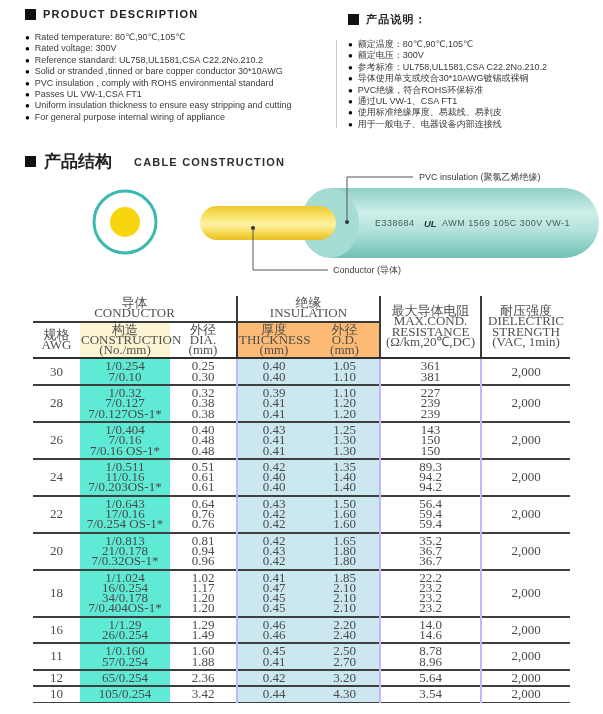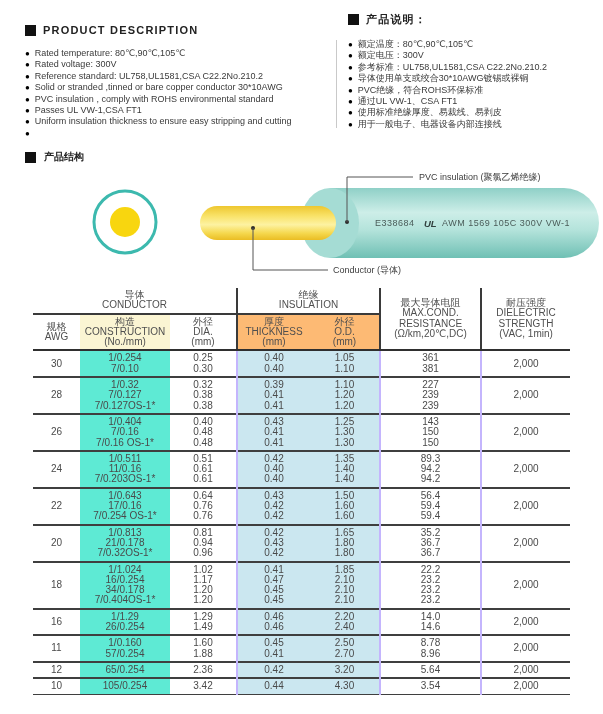--- a/index.html
+++ b/index.html
@@ -2,39 +2,39 @@
 <html><head>
 <meta charset="utf-8">
 <style>
   html,body{margin:0;padding:0;}
   body{
     width:603px;height:714px;position:relative;background:#ffffff;
     font-family:"Liberation Sans","DejaVu Sans",sans-serif;color:#333;
     overflow:hidden;
   }
   
-  .col-en{position:absolute;left:25px;top:24px;width:312px;}
+  .col-en{position:absolute;left:25px;top:8px;width:312px;}
   .col-cn{position:absolute;left:348px;top:12px;width:251px;overflow:hidden;}
   .vdivider{position:absolute;left:336px;top:40px;height:88px;width:1px;background:#c9c9c9;}
   .sec-title{display:flex;align-items:center;gap:7px;font-size:11px;font-weight:bold;
     letter-spacing:1.2px;color:#222;margin-bottom:12px;white-space:nowrap;}
   .sq{display:inline-block;width:11px;height:11px;background:#111;flex:0 0 auto;}
   ul.blist{list-style:none;margin:0;padding:0;}
   ul.blist li{display:flex;align-items:flex-start;gap:5px;font-size:9px;line-height:11.4px;
     color:#3a3a3a;white-space:nowrap;}
   ul.blist .blt{font-size:8px;line-height:11.4px;color:#000;flex:0 0 auto;}
   
   .sec2{position:absolute;left:25px;top:150px;display:flex;align-items:center;gap:8px;white-space:nowrap;}
-  .sec2 .t-cn{font-size:10px;font-weight:bold;color:#222;}
+  .sec2 .t-cn{font-size:17px;font-weight:bold;color:#222;}
   .sec2 .t-en{font-size:11px;font-weight:bold;letter-spacing:1.2px;color:#2e2e2e;margin-left:14px;}
   
   .diagram{position:absolute;left:0;top:158px;}
   
-  table.spec{position:absolute;left:33px;top:288px;width:537px;border-collapse:collapse;
-    table-layout:fixed;font-size:10px;color:#4a4a4a;}
+  table.spec{position:absolute;left:33px;top:296px;width:537px;border-collapse:collapse;
+    table-layout:fixed;font-size:13px;color:#4a4a4a;font-family:Liberation Serif, serif;}
   table.spec td{text-align:center;vertical-align:middle;padding:2px 1px;
     white-space:pre-line;line-height:10.3px;}
   thead td{color:#4f4f4f;}
   .gh{border-bottom:2px solid #3a3a3a;}
   .vr{border-right:2px solid #3a3a3a;}
   .hb{border-bottom:2.5px solid #2f2f2f;}
   tbody tr td{border-top:2px solid #3f3f3f;}
   tbody tr:first-child td{border-top:none;}
   table.spec{border-bottom:1.5px solid #3f3f3f;}
   .bg-y{background:#fbf5d3;}
@@ -75,20 +75,21 @@
       <li>
         <span class="blt">●</span>
         <span>Passes UL VW-1,CSA FT1</span>
       </li>
       <li>
         <span class="blt">●</span>
         <span>Uniform insulation thickness to ensure easy stripping and cutting</span>
       </li>
       <li>
         <span class="blt">●</span>
+        <span>For general purpose internal wiring of appliance</span>
       </li>
     </ul>
 </div>
 
 <div class="vdivider"></div>
 
 <div class="col-cn">
   <div class="sec-title">
     <span class="sq"></span>
     <span>产品说明：</span>
@@ -125,20 +126,21 @@
       <li>
         <span class="blt">●</span>
         <span>用于一般电子、电器设备内部连接线</span>
       </li>
     </ul>
 </div>
 
 <div class="sec2">
   <span class="sq"></span>
   <span class="t-cn">产品结构</span>
+  <span class="t-en">CABLE CONSTRUCTION</span>
 </div>
 
 <svg class="diagram" width="603" height="132" viewBox="0 0 603 132">
   <defs>
     <linearGradient id="tealGrad" x1="0" y1="0" x2="0" y2="1">
       <stop offset="0" stop-color="#8fd0c7"></stop>
       <stop offset="0.35" stop-color="#cdeee8"></stop>
       <stop offset="0.6" stop-color="#b4e3db"></stop>
       <stop offset="1" stop-color="#6fc0b4"></stop>
     </linearGradient>

